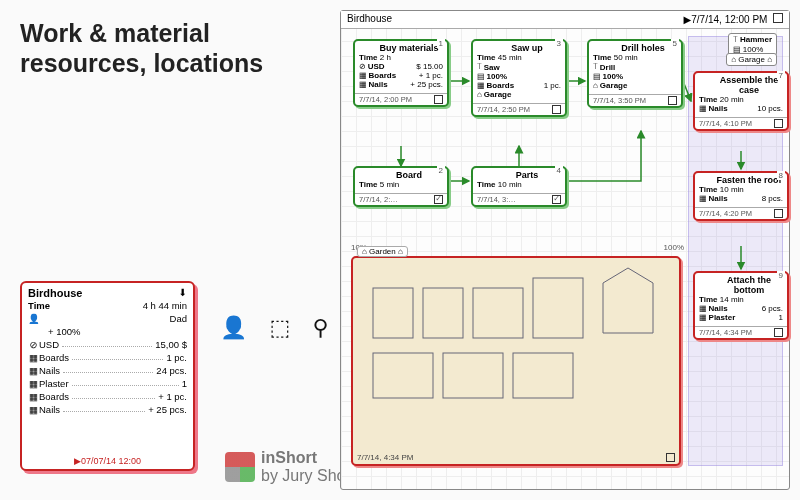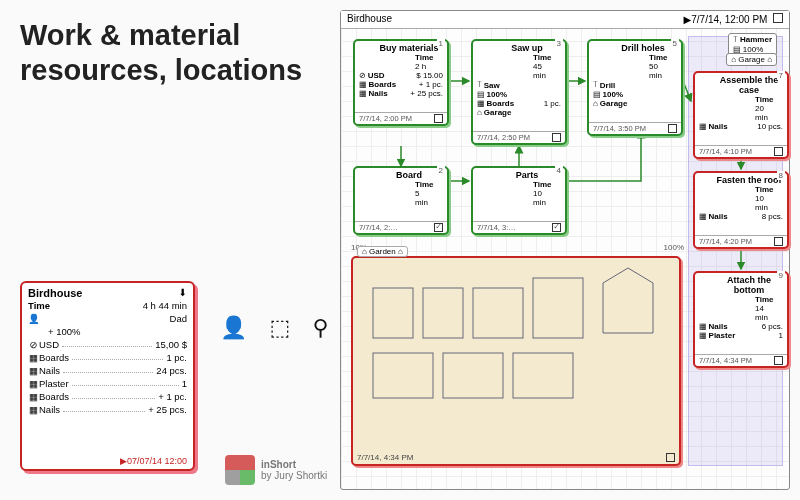--- a/index.html
+++ b/index.html
@@ -1,39 +1,39 @@
 <!DOCTYPE html>
 <html><head>
 <meta charset="utf-8">
 <style>
   * { box-sizing: border-box; margin: 0; padding: 0; }
   body { width: 800px; height: 500px; font-family: -apple-system, Helvetica, Arial, sans-serif; background: #fafafa; position: relative; overflow: hidden; }
   .left-pane { position: absolute; left: 20px; top: 18px; width: 300px; }
-  .headline { font-size: 29px; font-weight: 600; color: #222; line-height: 1.2; margin-bottom: 15px; }
+  .headline { font-size: 25px; font-weight: 600; color: #222; line-height: 1.2; margin-bottom: 15px; }
   .subtext { font-size: 14px; color: #333; line-height: 1.4; }
   .subtext b { font-weight: 700; }
   .summary-card { position: absolute; left: 20px; top: 281px; width: 175px; height: 190px; background: #fff; border: 2px solid #c62323; border-radius: 6px; font-size: 10px; box-shadow: 3px 3px 0 #e78; }
   .summary-card .hdr { padding: 4px 6px 0 6px; display:flex; justify-content:space-between; }
   .summary-card .hdr b { font-size:11px; }
   .summary-card .row { display:flex; justify-content:space-between; padding: 1px 6px; font-size:9.5px; }
   .summary-card .icon { width:11px; display:inline-block; text-align:center; }
   .summary-card .dots { flex:1; border-bottom: 1px dotted #aaa; margin: 0 3px 3px 3px; }
-  .summary-card .foot { position:absolute; bottom:3px; left:6px; right:6px; display:flex; justify-content:flex-end; font-size:9px; color:#c62323; }
+  .summary-card .foot { position:absolute; bottom:3px; left:6px; right:6px; display:flex; justify-content:center; font-size:9px; color:#c62323; }
   .icons-trio { position:absolute; left:220px; top:315px; font-size:22px; letter-spacing:8px; color:#111;}
-  .brand { position:absolute; left:225px; bottom:15px; font-size:10px; color:#777; display:flex; gap:6px; align-items:center;}
+  .brand { position:absolute; left:225px; bottom:15px; font-size:16px; color:#777; display:flex; gap:6px; align-items:center;}
   .brand-logo { width:30px; height:30px; background: conic-gradient(#c33 0 90deg,#4a4 90deg 180deg,#888 180deg 270deg,#c33 270deg 360deg); border-radius:4px; opacity:.8;}
   .diagram { position:absolute; right:10px; top:10px; width:450px; height:480px; background: linear-gradient(#eee 1px, transparent 1px),linear-gradient(90deg,#eee 1px, transparent 1px); background-size:15px 15px; background-color:#fdfdfd; border:1px solid #888; border-radius:3px; }
   .diag-header { position:absolute; top:0;left:0;right:0;height:18px; background:#fff; border-bottom:1px solid #aaa; font-size:10px; padding:2px 6px; display:flex; justify-content:space-between;}
   .task { position:absolute; width:96px; background:#fff; border:2px solid #2a8a2a; border-radius:5px; font-size:8.5px; box-shadow:2px 2px 0 #8c8; }
   .task.red { border-color:#c62323; box-shadow:2px 2px 0 #e88; }
   .task .num { position:absolute; top:-2px; right:2px; font-size:8px; color:#555; background:#fff; padding:0 2px;}
   .task .tt { font-weight:700; padding:2px 4px 0 20px; font-size:9px;text-align:center; }
-  .task .tm { padding:0 16px; font-size:8px;margin-left:44px; }
+  .task .tm { padding:0 4px; font-size:8px; }
   .task .mr { padding:0 4px; font-size:8px; display:flex; gap:2px; align-items:center;}
-  .task .ft { border-top:1px solid #aaa; margin-top:14px; padding:1px 4px; font-size:7.5px; color:#555; display:flex; justify-content:space-between;text-align:right;}
+  .task .ft { border-top:1px solid #aaa; margin-top:4px; padding:1px 4px; font-size:7.5px; color:#555; display:flex; justify-content:space-between;text-align:right;}
   .task .check { width:9px;height:9px;border:1px solid #333; display:inline-block;}
   .task .checked::after { content:"✓"; font-size:8px; position:relative; top:-2px;}
   .blueprint { position:absolute; left:10px; top:245px; width:330px; height:210px; border:2px solid #c62323; border-radius:5px; background:#f3ead0; box-shadow:2px 2px 0 #e88; font-size:9px;}
   .blueprint .bp-title { text-align:center; font-size:11px; letter-spacing:2px; color:#556; padding-top:14px; font-family: serif;}
   .blueprint .bp-loc { position:absolute; top:-12px; left:4px; background:#fff; border:1px solid #aaa; border-radius:3px; padding:0 4px; font-size:8px;}
   .blueprint .bp-ft { position:absolute; bottom:2px; left:4px; right:4px; display:flex; justify-content:space-between; font-size:8px; color:#444;}
   .purple-zone { position:absolute; right:6px; top:25px; width:95px; height:430px; background:rgba(140,120,220,.15); border:1px solid rgba(140,120,220,.4);}
   svg.connectors { position:absolute; top:0; left:0; width:100%; height:100%; pointer-events:none;}
   .top-badge { position:absolute; top:22px; right:12px; background:#fff; border:1px solid #888; font-size:8px; padding:1px 4px; border-radius:3px;}
   .top-badge2 { position:absolute; top:42px; right:12px; background:#fff; border:1px solid #888; font-size:8px; padding:1px 4px; border-radius:3px;}

